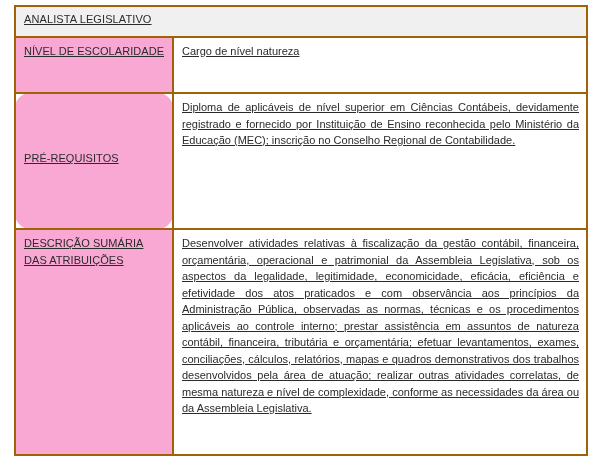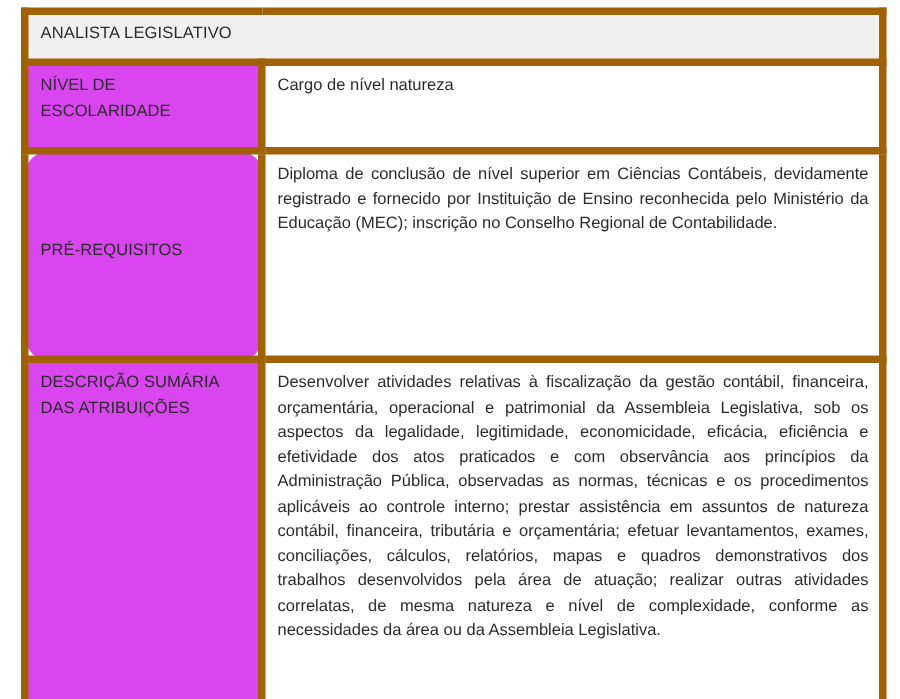--- a/index.html
+++ b/index.html
@@ -27,42 +27,43 @@
     position: absolute;
     left: 14px;
     top: 5px;
     width: 572px;
     border-collapse: collapse;
     table-layout: fixed;
     background: #ffffff;
   }
 
   .job-table td {
-    border: 5px solid #a16207;
+    border: 2px solid #a16207;
     vertical-align: top;
     padding: 5px 7px 5px 8px;
     font-size: 11px;
     line-height: 1.5;
+    text-decoration: underline;
   }
 
   
   .row-title td {
     background: #f0f0f0;
     height: 21px;
     padding-top: 4px;
     padding-bottom: 4px;
     font-size: 11px;
     letter-spacing: 0.1px;
     white-space: nowrap;
   }
 
   
   .label-cell {
     width: 158px;
-    background: #d946ef;
+    background: #f9a8d4;
     font-size: 10.5px;
     line-height: 1.45;
     letter-spacing: 0.05px;
     padding-top: 6px;
   }
 
   
   .content-cell {
     background: #ffffff;
     text-align: justify;
@@ -121,21 +122,21 @@
       <tr class="row-escolaridade">
         <td class="label-cell">NÍVEL DE ESCOLARIDADE</td>
         <td class="content-cell">
           <p>Cargo de nível natureza</p>
         </td>
       </tr>
 
       <tr class="row-requisitos">
         <td class="label-cell">PRÉ-REQUISITOS</td>
         <td class="content-cell">
-          <p>Diploma de conclusão de nível superior em Ciências Contábeis, devidamente registrado e fornecido por Instituição de Ensino reconhecida pelo Ministério da Educação (MEC); inscrição no Conselho Regional de Contabilidade.</p>
+          <p>Diploma de aplicáveis de nível superior em Ciências Contábeis, devidamente registrado e fornecido por Instituição de Ensino reconhecida pelo Ministério da Educação (MEC); inscrição no Conselho Regional de Contabilidade.</p>
         </td>
       </tr>
 
       <tr class="row-descricao">
         <td class="label-cell">DESCRIÇÃO SUMÁRIA DAS ATRIBUIÇÕES</td>
         <td class="content-cell">
           <p>Desenvolver atividades relativas à fiscalização da gestão contábil, financeira, orçamentária, operacional e patrimonial da Assembleia Legislativa, sob os aspectos da legalidade, legitimidade, economicidade, eficácia, eficiência e efetividade dos atos praticados e com observância aos princípios da Administração Pública, observadas as normas, técnicas e os procedimentos aplicáveis ao controle interno; prestar assistência em assuntos de natureza contábil, financeira, tributária e orçamentária; efetuar levantamentos, exames, conciliações, cálculos, relatórios, mapas e quadros demonstrativos dos trabalhos desenvolvidos pela área de atuação; realizar outras atividades correlatas, de mesma natureza e nível de complexidade, conforme as necessidades da área ou da Assembleia Legislativa.</p>
         </td>
       </tr>
 

